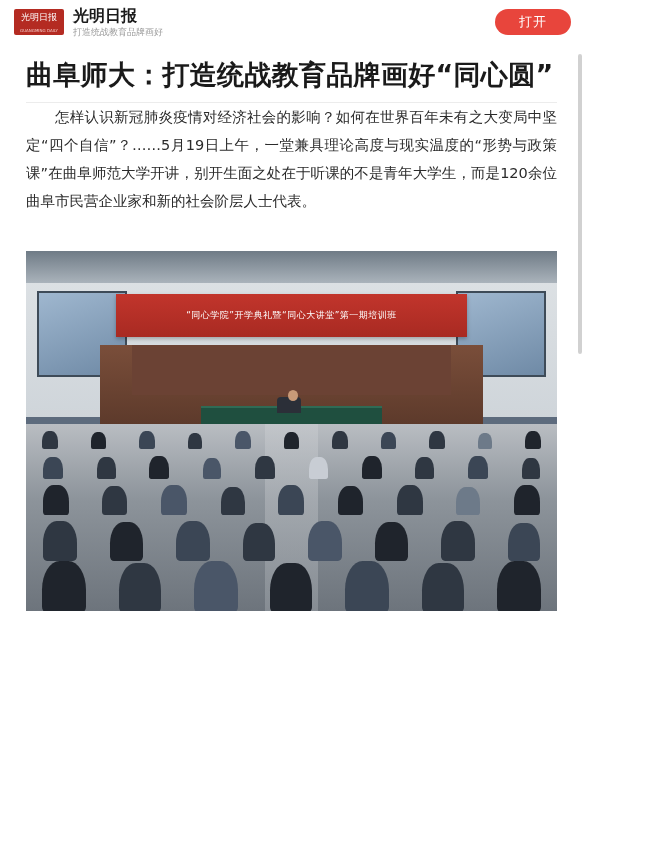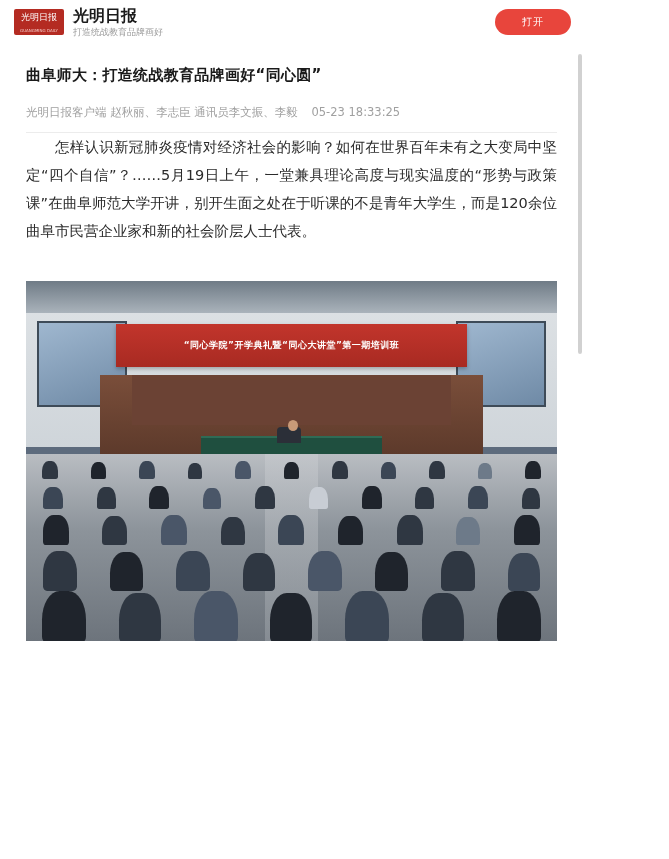--- a/index.html
+++ b/index.html
@@ -82,33 +82,33 @@
     font-family: "DejaVu Sans", sans-serif;
   }
   .topbar-spacer { flex: 1 1 auto; }
   .open-btn {
     width: 76px;
     height: 26px;
     background: #e8453c;
     color: #fff;
     border: none;
     border-radius: 13px;
-    font-size: 10px;
+    font-size: 13px;
     font-family: "DejaVu Sans", sans-serif;
     cursor: pointer;
     letter-spacing: 1px;
   }
 
   
   .article {
     padding: 0 26px;
     box-sizing: border-box;
   }
   .headline {
-    font-size: 15px;
+    font-size: 27px;
     font-weight: bold;
     color: #1a1a1a;
     line-height: 30px;
     margin: 16px 0 0 0;
     letter-spacing: 0.3px;
     font-family: "DejaVu Sans", sans-serif;
   }
   .byline {
     margin-top: 14px;
     font-size: 11.5px;
@@ -137,21 +137,20 @@
   }
   .body {
     margin-top: 0;
   }
 
   
   .photo-wrap {
     margin: 6px 0 0 0;
     padding: 16px 26px;
     box-sizing: border-box;
-    font-weight: bold;
   }
   .photo {
     position: relative;
     width: 100%;
     height: 360px;
     overflow: hidden;
     background: #5d6b7d;
   }
   .ph-wall {
     position: absolute; left: 0; right: 0; top: 0; height: 46%;
@@ -291,24 +290,20 @@
       <div class="brand-title">光明日报</div>
       <div class="brand-slogan">打造统战教育品牌画好</div>
     </div>
     <div class="topbar-spacer"></div>
     <button class="open-btn">打开</button>
   </div>
 
   <div class="article">
     <h1 class="headline">曲阜师大：打造统战教育品牌画好“同心圆”</h1>
 
-    <div class="byline">
-      <span>光明日报客户端 赵秋丽、李志臣 通讯员李文振、李毅</span>
-      <span class="date">05-23 18:33:25</span>
-    </div>
 
     <div class="rule"></div>
 
     <div class="body">
       <p>怎样认识新冠肺炎疫情对经济社会的影响？如何在世界百年未有之大变局中坚定“四个自信”？……5月19日上午，一堂兼具理论高度与现实温度的“形势与政策课”在曲阜师范大学开讲，别开生面之处在于听课的不是青年大学生，而是120余位曲阜市民营企业家和新的社会阶层人士代表。</p>
     </div>
   </div>
 
   <div class="photo-wrap">
     <div class="photo">

